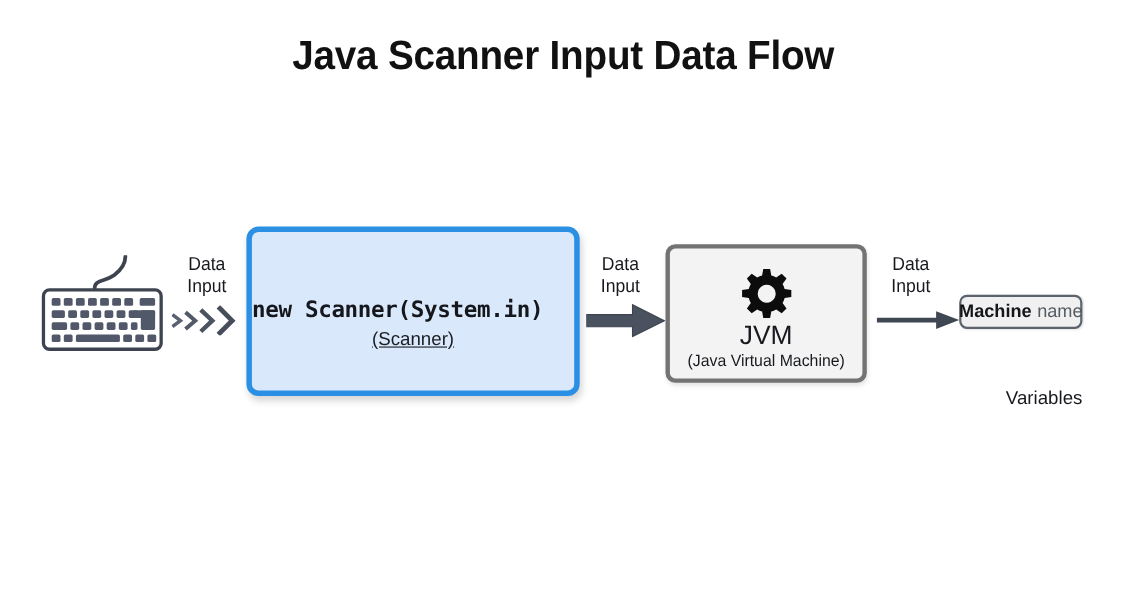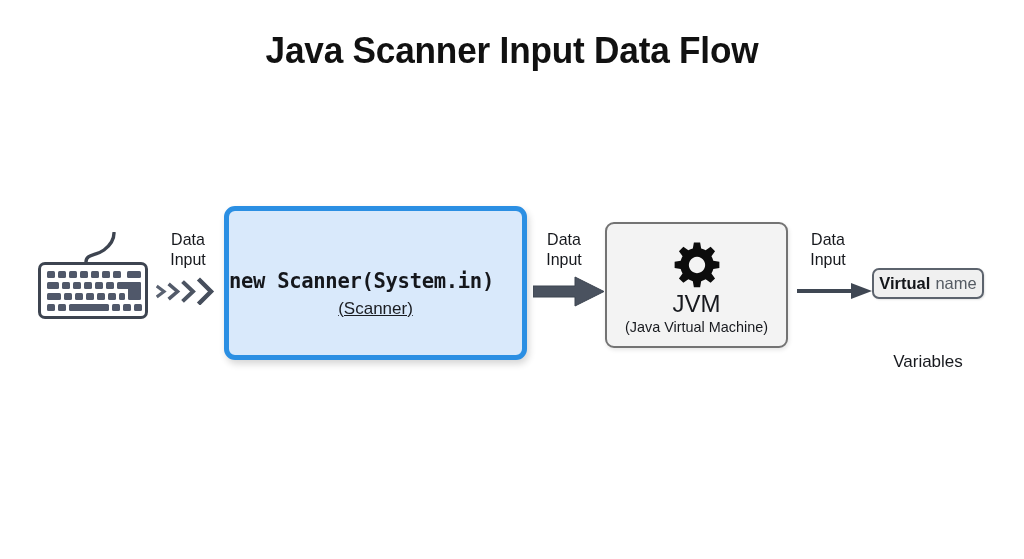--- a/index.html
+++ b/index.html
@@ -77,21 +77,21 @@
   
   .arrow-block{position:absolute;left:533px;top:276px;width:72px;height:31px;}
 
   
   .arrow-thin{position:absolute;left:797px;top:280px;width:76px;height:22px;}
 
   
   .jvm-box{
     position:absolute;left:605px;top:222px;width:183px;height:126px;
     background:#f3f3f3;
-    border:2px solid #737373;
+    border:4px solid #737373;
     border-radius:9px;
     box-sizing:border-box;
     box-shadow:1px 2px 4px rgba(0,0,0,0.10);
   }
   .jvm-gear{position:absolute;left:50%;top:17px;margin-left:-24px;width:48px;height:48px;}
   .jvm-title{
     position:absolute;left:0;top:66px;width:100%;
     text-align:center;font-size:24px;color:#17191e;
     font-family:"Liberation Sans",sans-serif;
   }
@@ -114,21 +114,21 @@
     box-shadow:1px 1px 2px rgba(0,0,0,0.10);
     white-space:nowrap;
   }
   .var-box.v1{top:228px;}
   .var-box.v2{top:268px;}
   .var-box.v3{top:308px;}
   .var-type{font-weight:bold;color:#14161a;}
   .var-name{color:#555b63;margin-left:5px;}
   .vars-caption{
     position:absolute;left:872px;top:352px;width:112px;
-    text-align:center;font-size:17px;color:#17191e;
+    text-align:right;font-size:17px;color:#17191e;
     font-family:"Liberation Sans",sans-serif;
   }
 </style>
 </head>
 <body>
 
 <div id="canvas">
 
   <div class="title">Java Scanner Input Data Flow</div>
 
@@ -215,19 +215,19 @@
     <div>Data</div>
     <div>Input</div>
   </div>
 
   <svg class="arrow-thin" viewBox="0 0 76 22">
     <path d="M0 11 L58 11" stroke="#3f4753" stroke-width="4.2" fill="none"></path>
     <path d="M54 3 L75 11 L54 19 Z" fill="#3f4753"></path>
   </svg>
 
   <div class="var-box v2">
-    <span class="var-type">Virtual</span>
+    <span class="var-type">Machine</span>
     <span class="var-name">name</span>
   </div>
 
   <div class="vars-caption">Variables</div>
 
 </div>
 
 </body></html>

